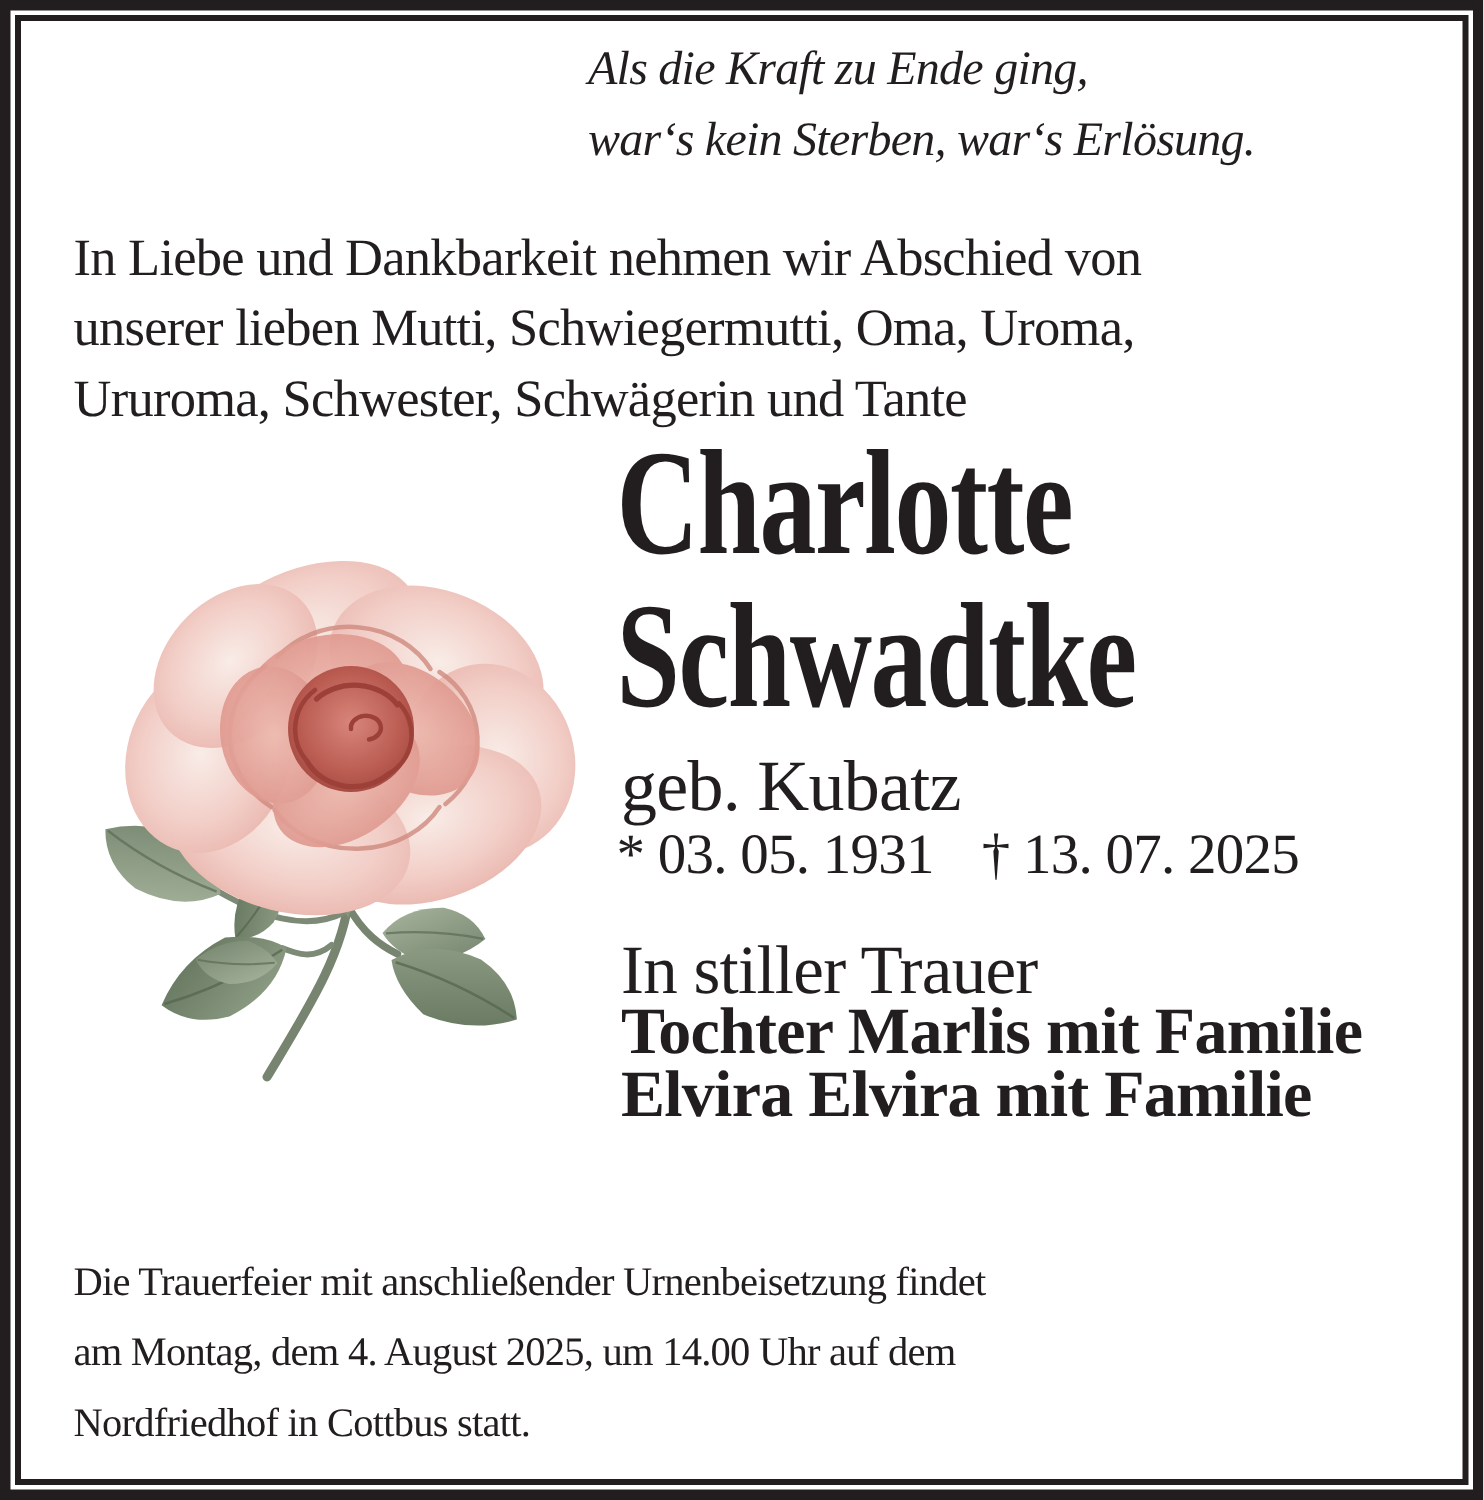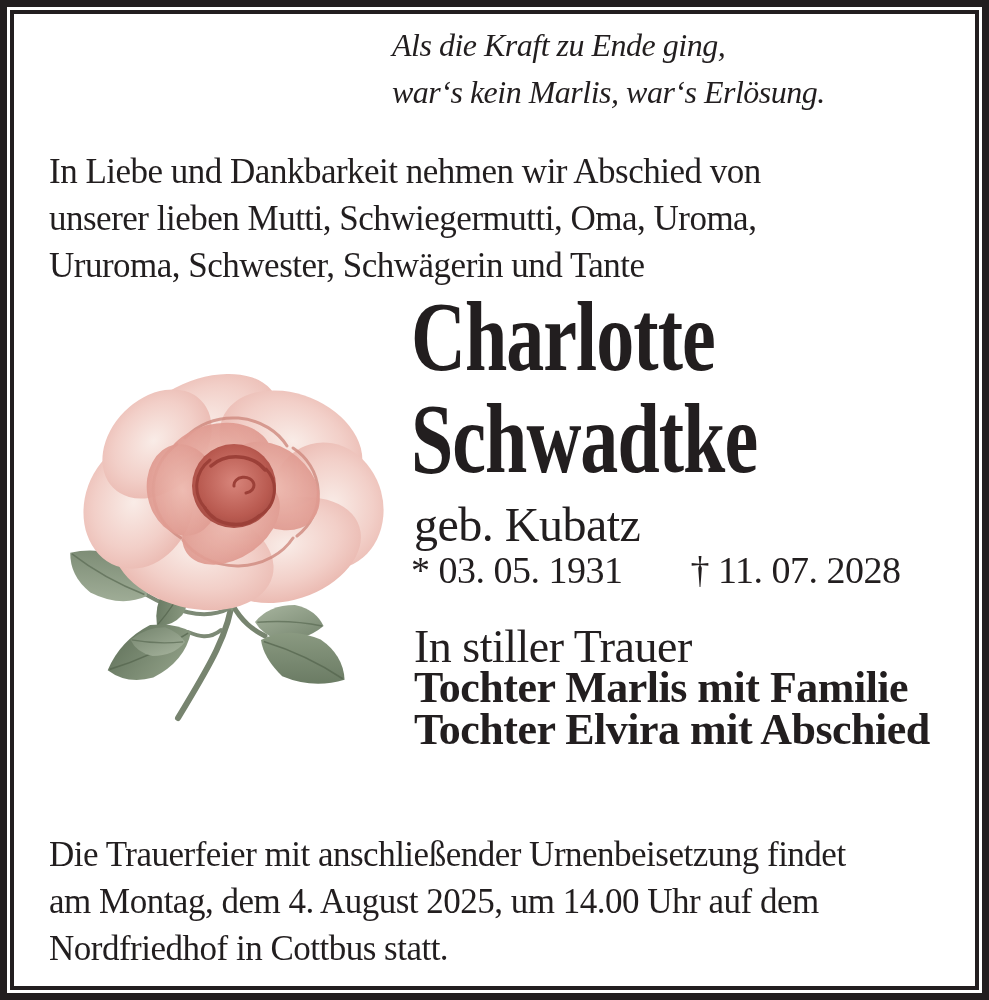--- a/index.html
+++ b/index.html
@@ -28,45 +28,45 @@
     font-size:80px;font-weight:700;line-height:80px;
     transform:scale(0.95,1.25);transform-origin:0 0;
     letter-spacing:-1px;white-space:nowrap;
   }
   .name-first{top:286px;}
   .name-last{top:388px;}
   .maiden{position:absolute;left:414px;top:497px;font-size:48px;letter-spacing:-0.5px;}
   .dates{
     position:absolute;left:411px;top:548px;
     font-size:38px;letter-spacing:-0.5px;
-    display:flex;gap:68px;white-space:nowrap;
+    display:flex;gap:32px;white-space:nowrap;
   }
   .trauer{position:absolute;left:414px;top:620px;font-size:46px;letter-spacing:-0.5px;}
   .mourners{
     position:absolute;left:414px;top:667px;
     font-size:44px;font-weight:700;line-height:42px;
     letter-spacing:-0.5px;white-space:nowrap;
   }
   .funeral{
     position:absolute;left:49px;top:831px;
-    font-size:35px;line-height:47px;letter-spacing:-0.5px;white-space:nowrap;
+    font-size:27px;line-height:47px;letter-spacing:-0.5px;white-space:nowrap;
   }
   .rose{position:absolute;left:35px;top:368px;}
 </style>
 </head>
 <body>
 
 <div class="page">
 
   <div class="frame-outer"></div>
   <div class="frame-inner"></div>
 
   <div class="epitaph">
     <div>Als die Kraft zu Ende ging,</div>
-    <div>war‘s kein Marlis, war‘s Erlösung.</div>
+    <div>war‘s kein Sterben, war‘s Erlösung.</div>
   </div>
 
   <div class="intro">
     <div>In Liebe und Dankbarkeit nehmen wir Abschied von</div>
     <div>unserer lieben Mutti, Schwiegermutti, Oma, Uroma,</div>
     <div>Ururoma, Schwester, Schwägerin und Tante</div>
   </div>
 
   <svg class="rose" width="370" height="425" viewBox="0 0 370 425" aria-hidden="true">
     <defs>
@@ -169,28 +169,28 @@
     </g>
   </svg>
 
   <div class="name-line name-first">Charlotte</div>
   <div class="name-line name-last">Schwadtke</div>
 
   <div class="maiden">geb. Kubatz</div>
 
   <div class="dates">
     <span>* 03. 05. 1931</span>
-    <span>† 11. 07. 2028</span>
+    <span>† 13. 07. 2025</span>
   </div>
 
   <div class="trauer">In stiller Trauer</div>
 
   <div class="mourners">
     <div>Tochter Marlis mit Familie</div>
-    <div>Tochter Elvira mit Abschied</div>
+    <div>Elvira Elvira mit Familie</div>
   </div>
 
   <div class="funeral">
     <div>Die Trauerfeier mit anschließender Urnenbeisetzung findet</div>
     <div>am Montag, dem 4. August 2025, um 14.00 Uhr auf dem</div>
     <div>Nordfriedhof in Cottbus statt.</div>
   </div>
 
 </div>
 

